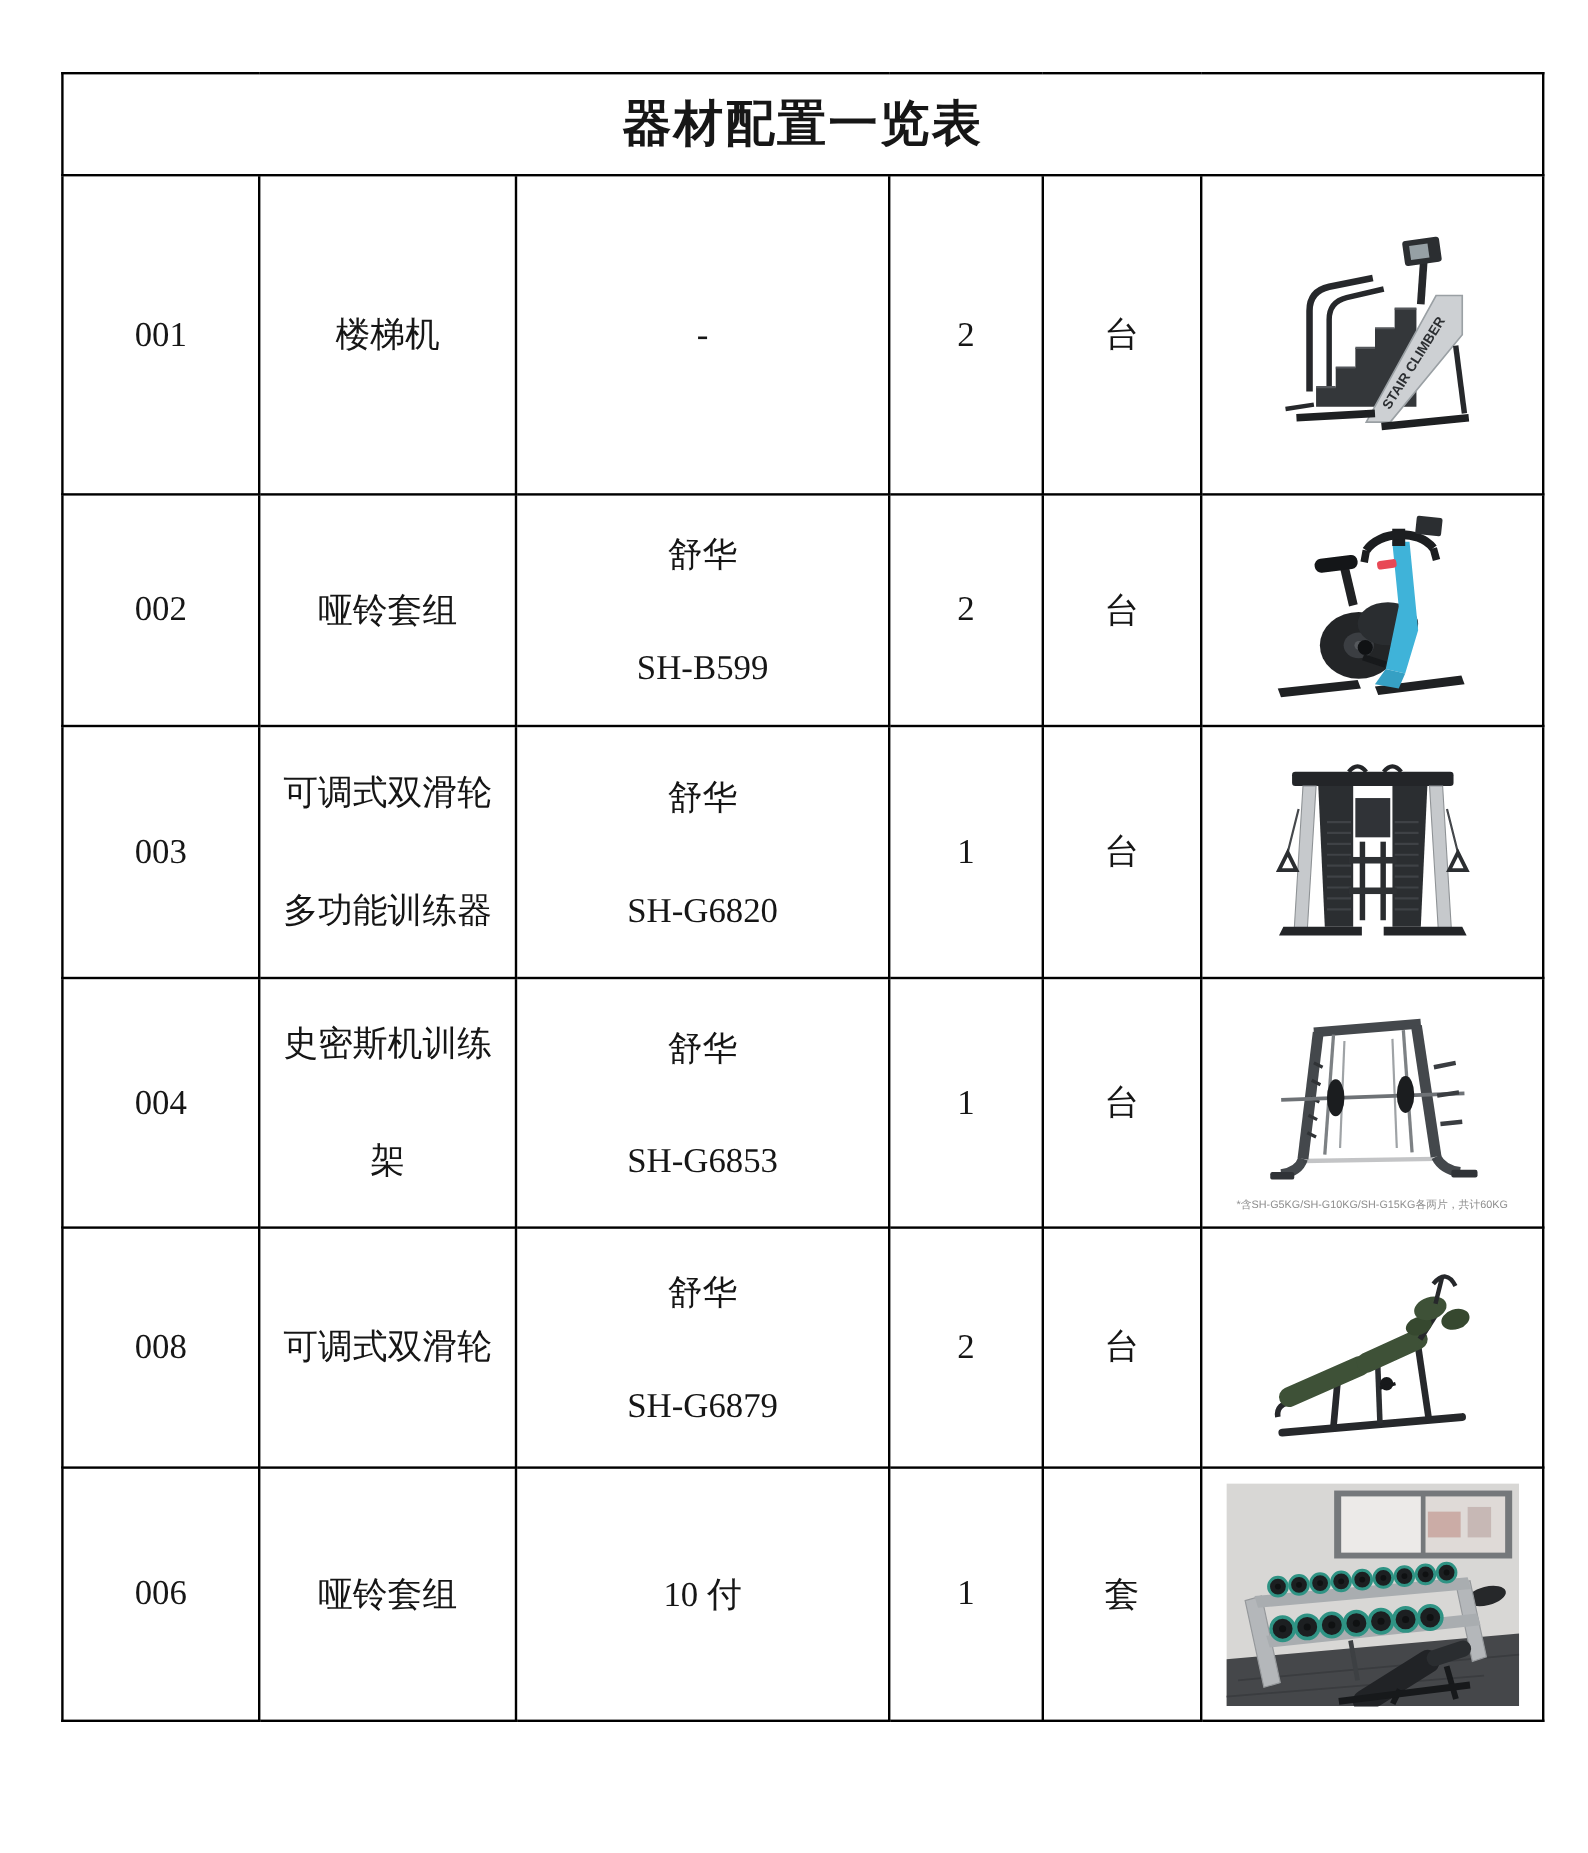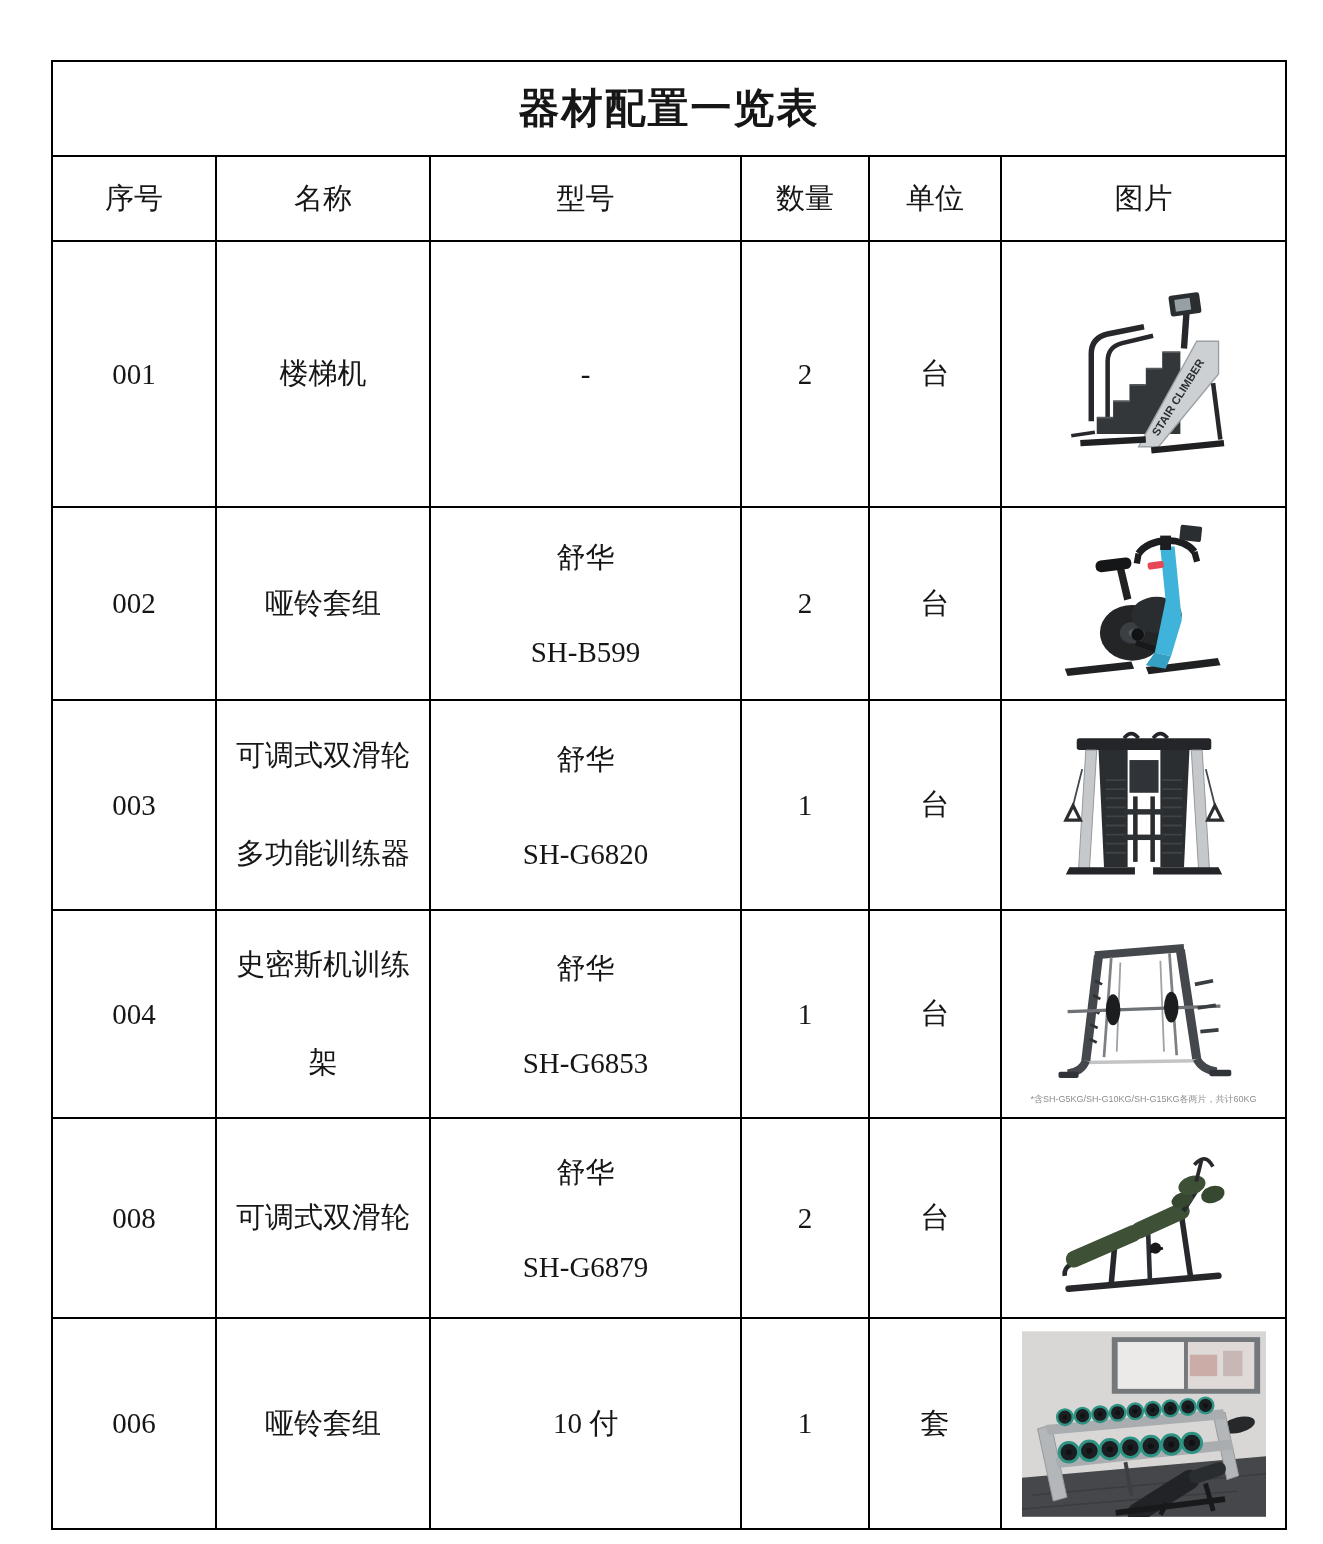--- a/index.html
+++ b/index.html
@@ -61,32 +61,24 @@
     <colgroup>
       <col style="width:164px">
         <col style="width:214px">
         <col style="width:311px">
       <col style="width:128px">
         <col style="width:132px">
         <col style="width:285px">
     </colgroup>
 
     <tbody>
-        <tr style="height:95px">
+        <tr style="height:85px">
       <td colspan="6" class="title-cell">器材配置一览表</td>
     </tr>
 
-    <tr style="height:85px">
-      <th>序号</th>
-      <th>名称</th>
-      <th>型号</th>
-      <th>数量</th>
-      <th>单位</th>
-      <th>图片</th>
-    </tr>
 
     <tr style="height:266px">
       <td>001</td>
       <td>楼梯机</td>
       <td>-</td>
       <td>2</td>
       <td>台</td>
       <td>
         <div class="img-wrap">
           <svg width="200" height="190" viewBox="0 0 220 200">

